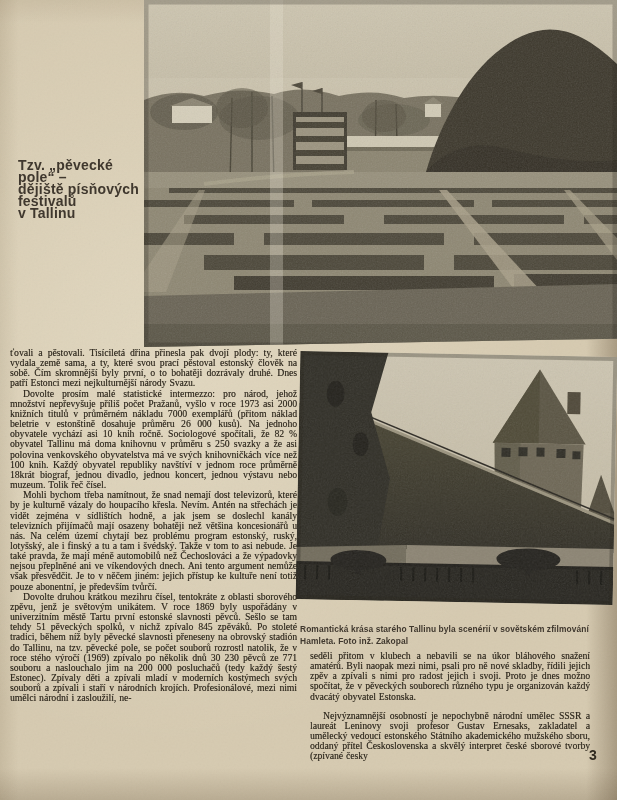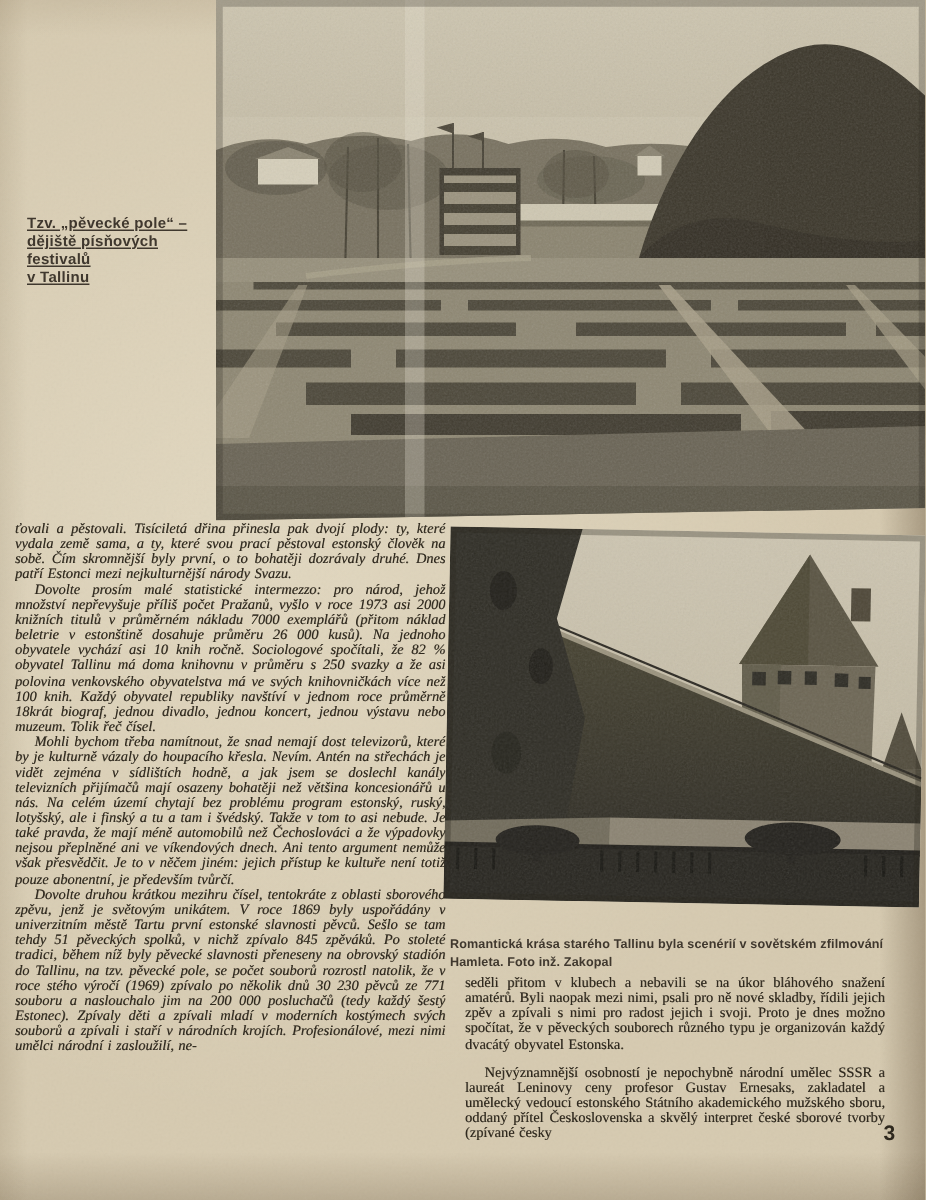--- a/index.html
+++ b/index.html
@@ -32,40 +32,40 @@
   }
   .photo-top svg,.photo-right svg{display:block;}
 
   
   .caption{
     font-family:"Liberation Sans","DejaVu Sans",sans-serif;
     font-weight:bold;color:#3c342a;
     white-space:pre-line;
   }
   .caption-left{
-    position:absolute;left:18px;top:144px;width:130px;
-    font-size:10px;line-height:12px;letter-spacing:0.2px;z-index:3;text-decoration:underline;
+    position:absolute;left:18px;top:159px;width:130px;
+    font-size:14px;line-height:12px;letter-spacing:0.2px;z-index:3;
   }
   .caption-right{
     position:absolute;left:300px;top:611px;width:302px;
     font-size:8.4px;line-height:12px;letter-spacing:0.1px;z-index:3;margin-top:12px;
   }
 
   
   .col{
     position:absolute;overflow:hidden;z-index:3;
     font-size:9.6px;line-height:10.15px;text-align:justify;
     color:#2b251a;
     text-shadow:0.25px 0.25px 0.15px rgba(43,37,26,0.55);
     word-spacing:0.6px;
   }
   .col p{margin:0;}
   .col p.indent{text-indent:13px;}
   .col p.gap{margin-top:9px;}
-  .col-left{left:10px;top:348px;width:287px;height:424px;font-style:italic;}
+  .col-left{left:10px;top:348px;width:287px;height:424px;}
   .col-right{left:310px;top:651px;width:280px;height:120px;}
 
   .page-number{
     position:absolute;left:589px;top:747px;z-index:3;
     font-family:"Liberation Sans","DejaVu Sans",sans-serif;
     font-weight:bold;font-size:14px;color:#2b251a;
   }
 </style>
 </head>
 <body>
@@ -251,21 +251,21 @@
       <rect width="317" height="248" filter="url(#rn)" opacity="0.15"></rect>
       <rect x="2" y="2" width="313" height="244" fill="none" stroke="#28231a" stroke-opacity="0.3" stroke-width="4"></rect>
     </svg>
   </div>
 
   <div class="caption caption-right">Romantická krása starého Tallinu byla scenérií v sovětském zfilmování
 Hamleta. Foto inž. Zakopal</div>
 
   <div class="col col-right">
     <p>seděli přitom v klubech a nebavili se na úkor bláhového snažení amatérů. Byli naopak mezi nimi, psali pro ně nové skladby, řídili jejich zpěv a zpívali s nimi pro radost jejich i svoji. Proto je dnes možno spočítat, že v pěveckých souborech různého typu je organizován každý dvacátý obyvatel Estonska.</p>
-    <p class="indent gap">Nejvýznamnější osobností je nepochybně národní umělec SSSR a laureát Leninovy ceny profesor Gustav Ernesaks, zakladatel a umělecký vedoucí estonského Státního akademického mužského sboru, oddaný přítel Československa a skvělý interpret české sborové tvorby (zpívané česky</p>
+    <p class="indent gap">Nejvýznamnější osobností je nepochybně národní umělec SSSR a laureát Leninovy svoji profesor Gustav Ernesaks, zakladatel a umělecký vedoucí estonského Státního akademického mužského sboru, oddaný přítel Československa a skvělý interpret české sborové tvorby (zpívané česky</p>
   </div>
 
   <div class="page-number">3</div>
 
   <svg class="grain-page" width="617" height="800" xmlns="http://www.w3.org/2000/svg">
     <defs>
         <filter id="pn">
           <feTurbulence type="fractalNoise" baseFrequency="0.55" numOctaves="2" stitchTiles="stitch"></feTurbulence>
           <feColorMatrix type="saturate" values="0"></feColorMatrix>
         </filter>

